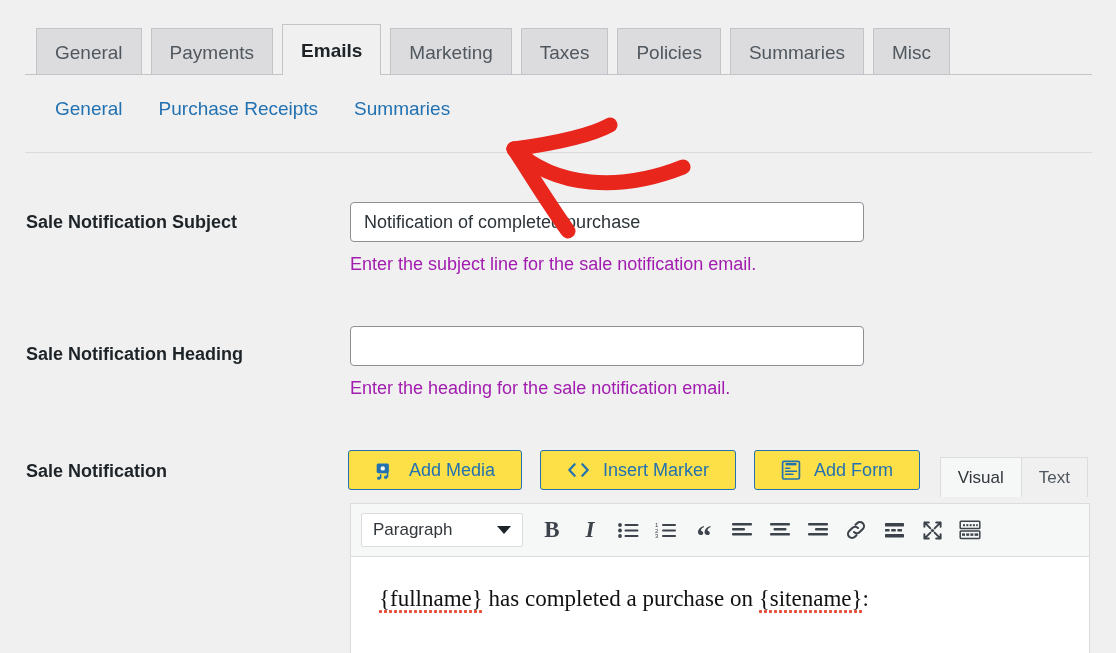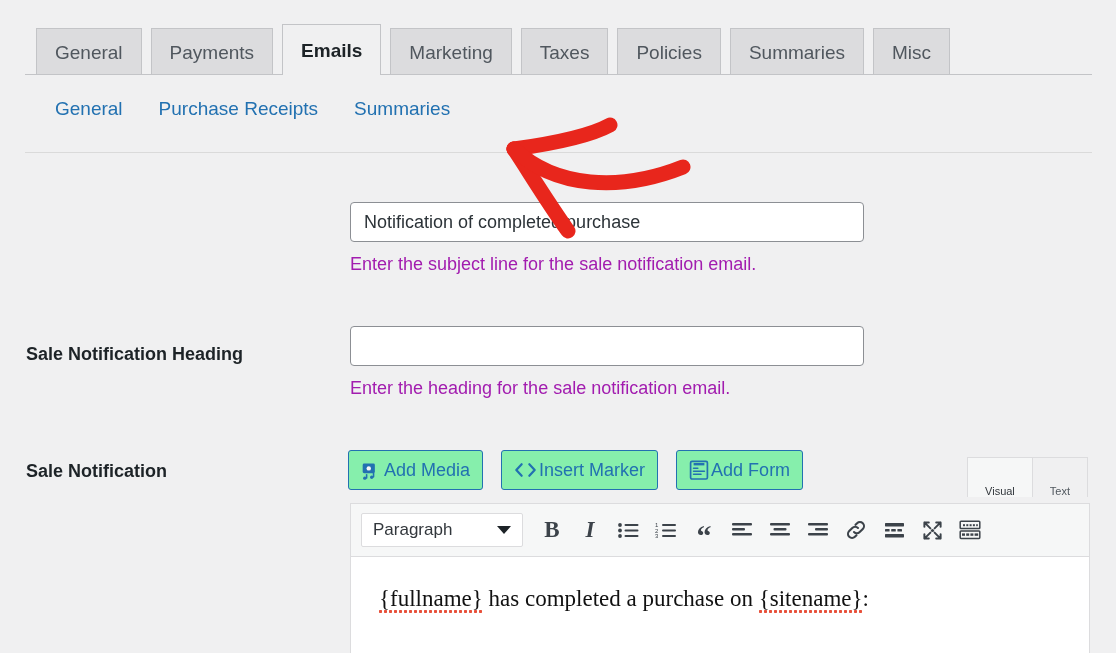--- a/index.html
+++ b/index.html
@@ -111,43 +111,43 @@
   }
 
   
   .media-buttons {
     position: absolute;
     left: 348px; top: 450px;
     display: flex; gap: 18px;
   }
   .mbtn {
     height: 40px;
-    display: flex; align-items: center; gap: 2px;
-    padding: 0 12px;
-    background: #86efac;
+    display: flex; align-items: center; gap: 13px;
+    padding: 0 26px;
+    background: #fde047;
     border: 1px solid #2271b1;
     border-radius: 3px;
     color: #2271b1;
     font-size: 18px;
     line-height: 1;
     cursor: pointer;
     white-space: nowrap;
   }
   .mbtn svg { display: block; }
 
   .vt-tabs {
     position: absolute;
     right: 28px; top: 457px;
     display: flex; align-items: flex-end;
   }
   .vt {
     height: 40px;
-    padding: 0 17px;
-    display: flex; align-items: flex-end;
-    font-size: 11px;
+    padding: 16px 17px;
+    display: flex; align-items: center;
+    font-size: 17px;
     color: #50575e;
     background: #f0f0f1;
     border: 1px solid #dcdcde;
     border-bottom: none;
     cursor: pointer;
     margin-left: -1px;
   }
   .vt.active {
     background: #f6f7f7;
     color: #32373c;
@@ -255,20 +255,21 @@
   </div>
 
   <div class="subnav-panel">
     <div class="subnav">
       <div class="stab"><span>General</span></div>
       <div class="stab"><span>Purchase Receipts</span></div>
       <div class="stab"><span>Summaries</span></div>
     </div>
   </div>
 
+  <div class="field-label" style="top:212px">Sale Notification Subject</div>
   <input class="text-input" style="top: 202px;" value="Notification of completed purchase">
   <div class="helper" style="top:254px">Enter the subject line for the sale notification email.</div>
 
   <div class="field-label" style="top:344px">Sale Notification Heading</div>
   <input class="text-input" style="top: 326px;" value="">
   <div class="helper" style="top:378px">Enter the heading for the sale notification email.</div>
 
   <div class="field-label" style="top:461px">Sale Notification</div>
 
   <div class="media-buttons">

